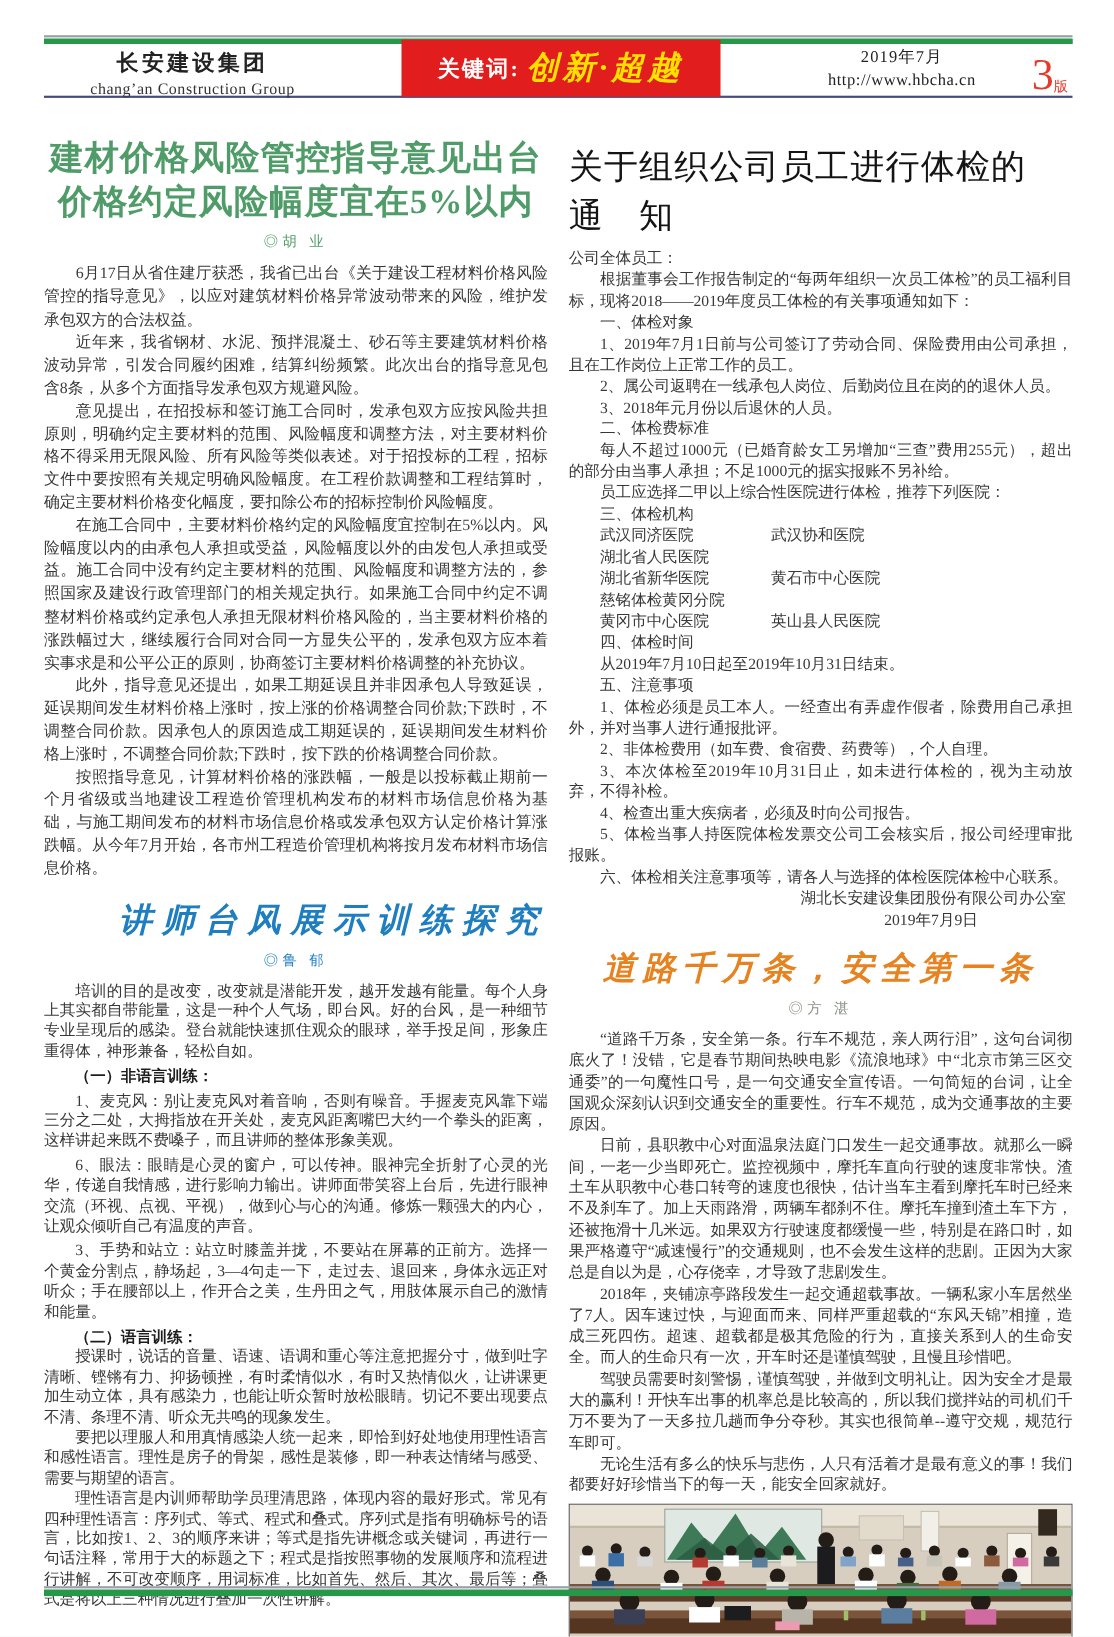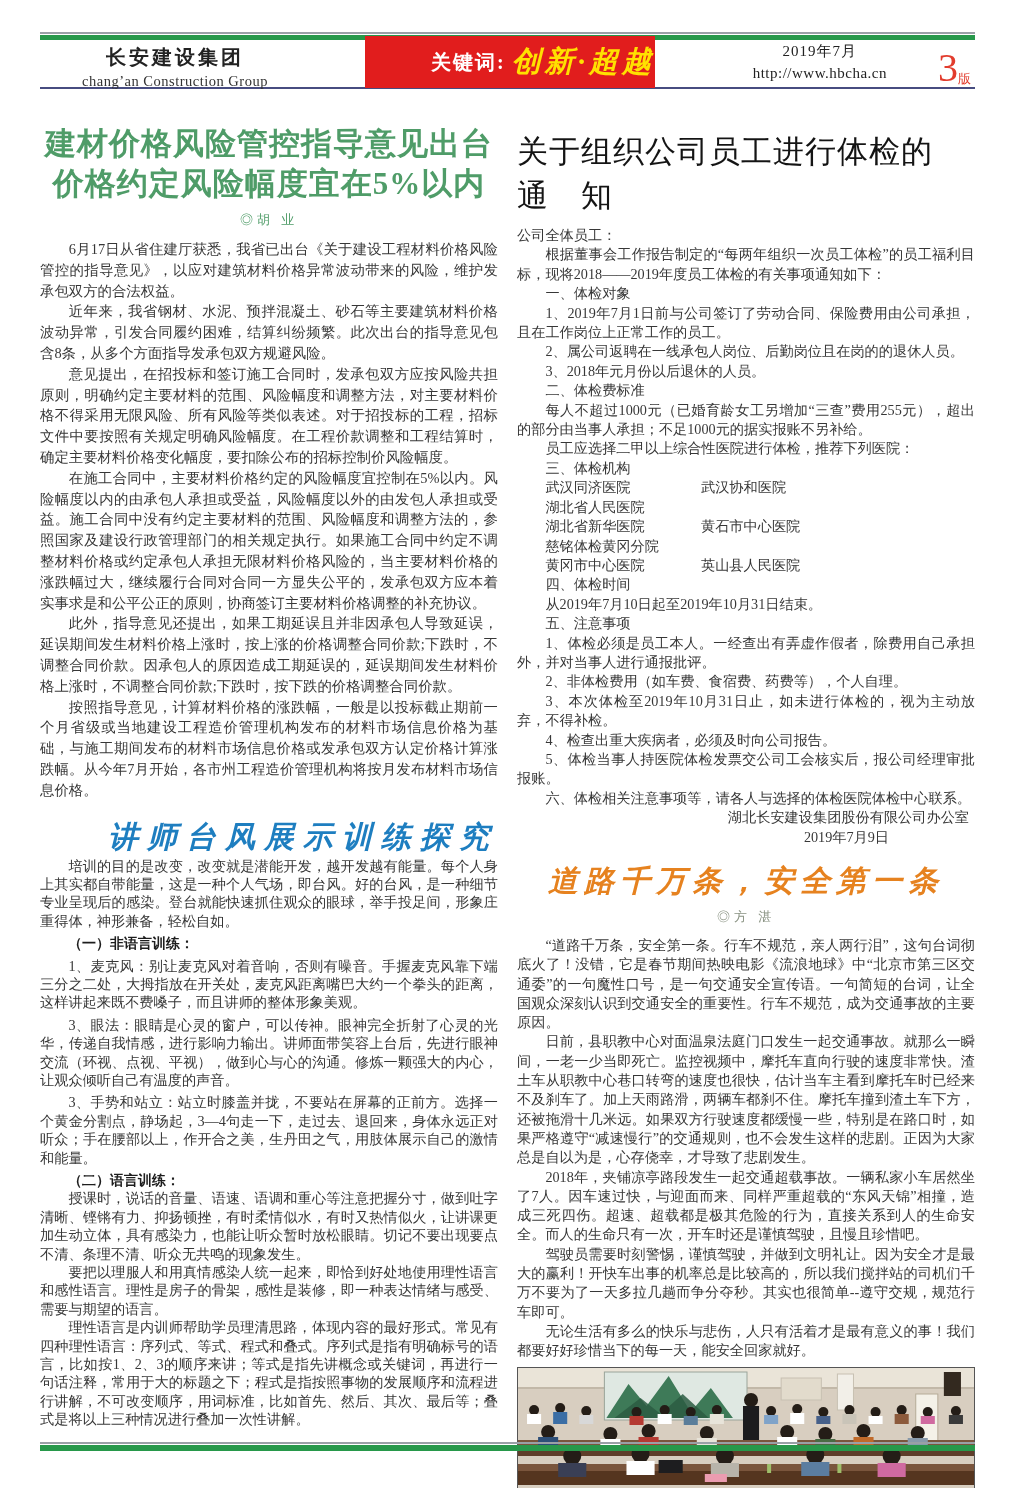--- a/index.html
+++ b/index.html
@@ -9,21 +9,21 @@
   
   .masthead{position:absolute;left:40px;top:32px;width:935px;height:58px;}
   .rule-top{position:absolute;left:0;top:0;width:100%;height:8px;
             border-top:2px solid #9aa0a6;background:#27984a;background-clip:content-box;padding-top:1px;box-sizing:border-box;}
   .rule-top-green{position:absolute;left:0;top:3px;width:100%;height:5px;background:#27984a;}
   .navy-line{position:absolute;left:0;top:55px;width:100%;height:2px;background:#474c80;}
   .brand{position:absolute;left:10px;top:12px;width:250px;text-align:center;}
   .brand-cn{font-size:20px;font-weight:bold;letter-spacing:3px;color:#222;font-family:"Liberation Serif",serif;}
   .brand-en{font-size:14.5px;color:#333;margin-top:2px;letter-spacing:.5px;}
   .keyword-box{position:absolute;left:325px;top:4px;width:290px;height:52px;background:#e11d1d;
-               display:flex;align-items:center;justify-content:flex-end;gap:6px;}
+               display:flex;align-items:center;justify-content:center;gap:6px;}
   .keyword-label{color:#ffffff;font-size:20px;font-weight:bold;letter-spacing:2px;}
   .keyword-text{color:#ffe100;font-size:29px;font-weight:bold;letter-spacing:4px;font-style:italic;}
   .mast-right{position:absolute;right:88px;top:10px;text-align:center;}
   .mast-date{font-size:15px;color:#222;letter-spacing:1px;}
   .mast-url{font-size:15px;color:#222;margin-top:4px;letter-spacing:.5px;}
   .page-num{position:absolute;right:4px;top:16px;color:#e23c2d;white-space:nowrap;}
   .page-num .num{font-size:40px;line-height:40px;font-family:"Liberation Serif",serif;}
   .page-num .ban{font-size:13px;vertical-align:-2px;}
 
   
@@ -111,25 +111,26 @@
         <p>近年来，我省钢材、水泥、预拌混凝土、砂石等主要建筑材料价格波动异常，引发合同履约困难，结算纠纷频繁。此次出台的指导意见包含8条，从多个方面指导发承包双方规避风险。</p>
         <p>意见提出，在招投标和签订施工合同时，发承包双方应按风险共担原则，明确约定主要材料的范围、风险幅度和调整方法，对主要材料价格不得采用无限风险、所有风险等类似表述。对于招投标的工程，招标文件中要按照有关规定明确风险幅度。在工程价款调整和工程结算时，确定主要材料价格变化幅度，要扣除公布的招标控制价风险幅度。</p>
         <p>在施工合同中，主要材料价格约定的风险幅度宜控制在5%以内。风险幅度以内的由承包人承担或受益，风险幅度以外的由发包人承担或受益。施工合同中没有约定主要材料的范围、风险幅度和调整方法的，参照国家及建设行政管理部门的相关规定执行。如果施工合同中约定不调整材料价格或约定承包人承担无限材料价格风险的，当主要材料价格的涨跌幅过大，继续履行合同对合同一方显失公平的，发承包双方应本着实事求是和公平公正的原则，协商签订主要材料价格调整的补充协议。</p>
         <p>此外，指导意见还提出，如果工期延误且并非因承包人导致延误，延误期间发生材料价格上涨时，按上涨的价格调整合同价款;下跌时，不调整合同价款。因承包人的原因造成工期延误的，延误期间发生材料价格上涨时，不调整合同价款;下跌时，按下跌的价格调整合同价款。</p>
         <p>按照指导意见，计算材料价格的涨跌幅，一般是以投标截止期前一个月省级或当地建设工程造价管理机构发布的材料市场信息价格为基础，与施工期间发布的材料市场信息价格或发承包双方认定价格计算涨跌幅。从今年7月开始，各市州工程造价管理机构将按月发布材料市场信息价格。</p>
       </div>
     </div>
 
     <div class="art-lect">
       <div class="t-blue">讲师台风展示训练探究</div>
+      <div class="author blue">◎鲁 郁</div>
       <div class="body2">
         <p>培训的目的是改变，改变就是潜能开发，越开发越有能量。每个人身上其实都自带能量，这是一种个人气场，即台风。好的台风，是一种细节专业呈现后的感染。登台就能快速抓住观众的眼球，举手投足间，形象庄重得体，神形兼备，轻松自如。</p>
         <p class="subhead">（一）非语言训练：</p>
         <p class="item">1、麦克风：别让麦克风对着音响，否则有噪音。手握麦克风靠下端三分之二处，大拇指放在开关处，麦克风距离嘴巴大约一个拳头的距离，这样讲起来既不费嗓子，而且讲师的整体形象美观。</p>
-        <p class="item">3、眼法：眼睛是心灵的窗户，可以传神。眼神完全折射了心灵的光华，传递自我情感，进行影响力输出。讲师面带笑容上台后，先进行眼神交流（环视、点视、平视），做到心与心的沟通。修炼一颗强大的内心，让观众倾听自己有温度的声音。</p>
+        <p class="item">6、眼法：眼睛是心灵的窗户，可以传神。眼神完全折射了心灵的光华，传递自我情感，进行影响力输出。讲师面带笑容上台后，先进行眼神交流（环视、点视、平视），做到心与心的沟通。修炼一颗强大的内心，让观众倾听自己有温度的声音。</p>
         <p class="item">3、手势和站立：站立时膝盖并拢，不要站在屏幕的正前方。选择一个黄金分割点，静场起，3—4句走一下，走过去、退回来，身体永远正对听众；手在腰部以上，作开合之美，生丹田之气，用肢体展示自己的激情和能量。</p>
         <p class="subhead">（二）语言训练：</p>
         <p>授课时，说话的音量、语速、语调和重心等注意把握分寸，做到吐字清晰、铿锵有力、抑扬顿挫，有时柔情似水，有时又热情似火，让讲课更加生动立体，具有感染力，也能让听众暂时放松眼睛。切记不要出现要点不清、条理不清、听众无共鸣的现象发生。</p>
         <p>要把以理服人和用真情感染人统一起来，即恰到好处地使用理性语言和感性语言。理性是房子的骨架，感性是装修，即一种表达情绪与感受、需要与期望的语言。</p>
         <p>理性语言是内训师帮助学员理清思路，体现内容的最好形式。常见有四种理性语言：序列式、等式、程式和叠式。序列式是指有明确标号的语言，比如按1、2、3的顺序来讲；等式是指先讲概念或关键词，再进行一句话注释，常用于大的标题之下；程式是指按照事物的发展顺序和流程进行讲解，不可改变顺序，用词标准，比如首先、然后、其次、最后等；叠式是将以上三种情况进行叠加一次性讲解。</p>
       </div>
     </div>
 
   </div>
 

